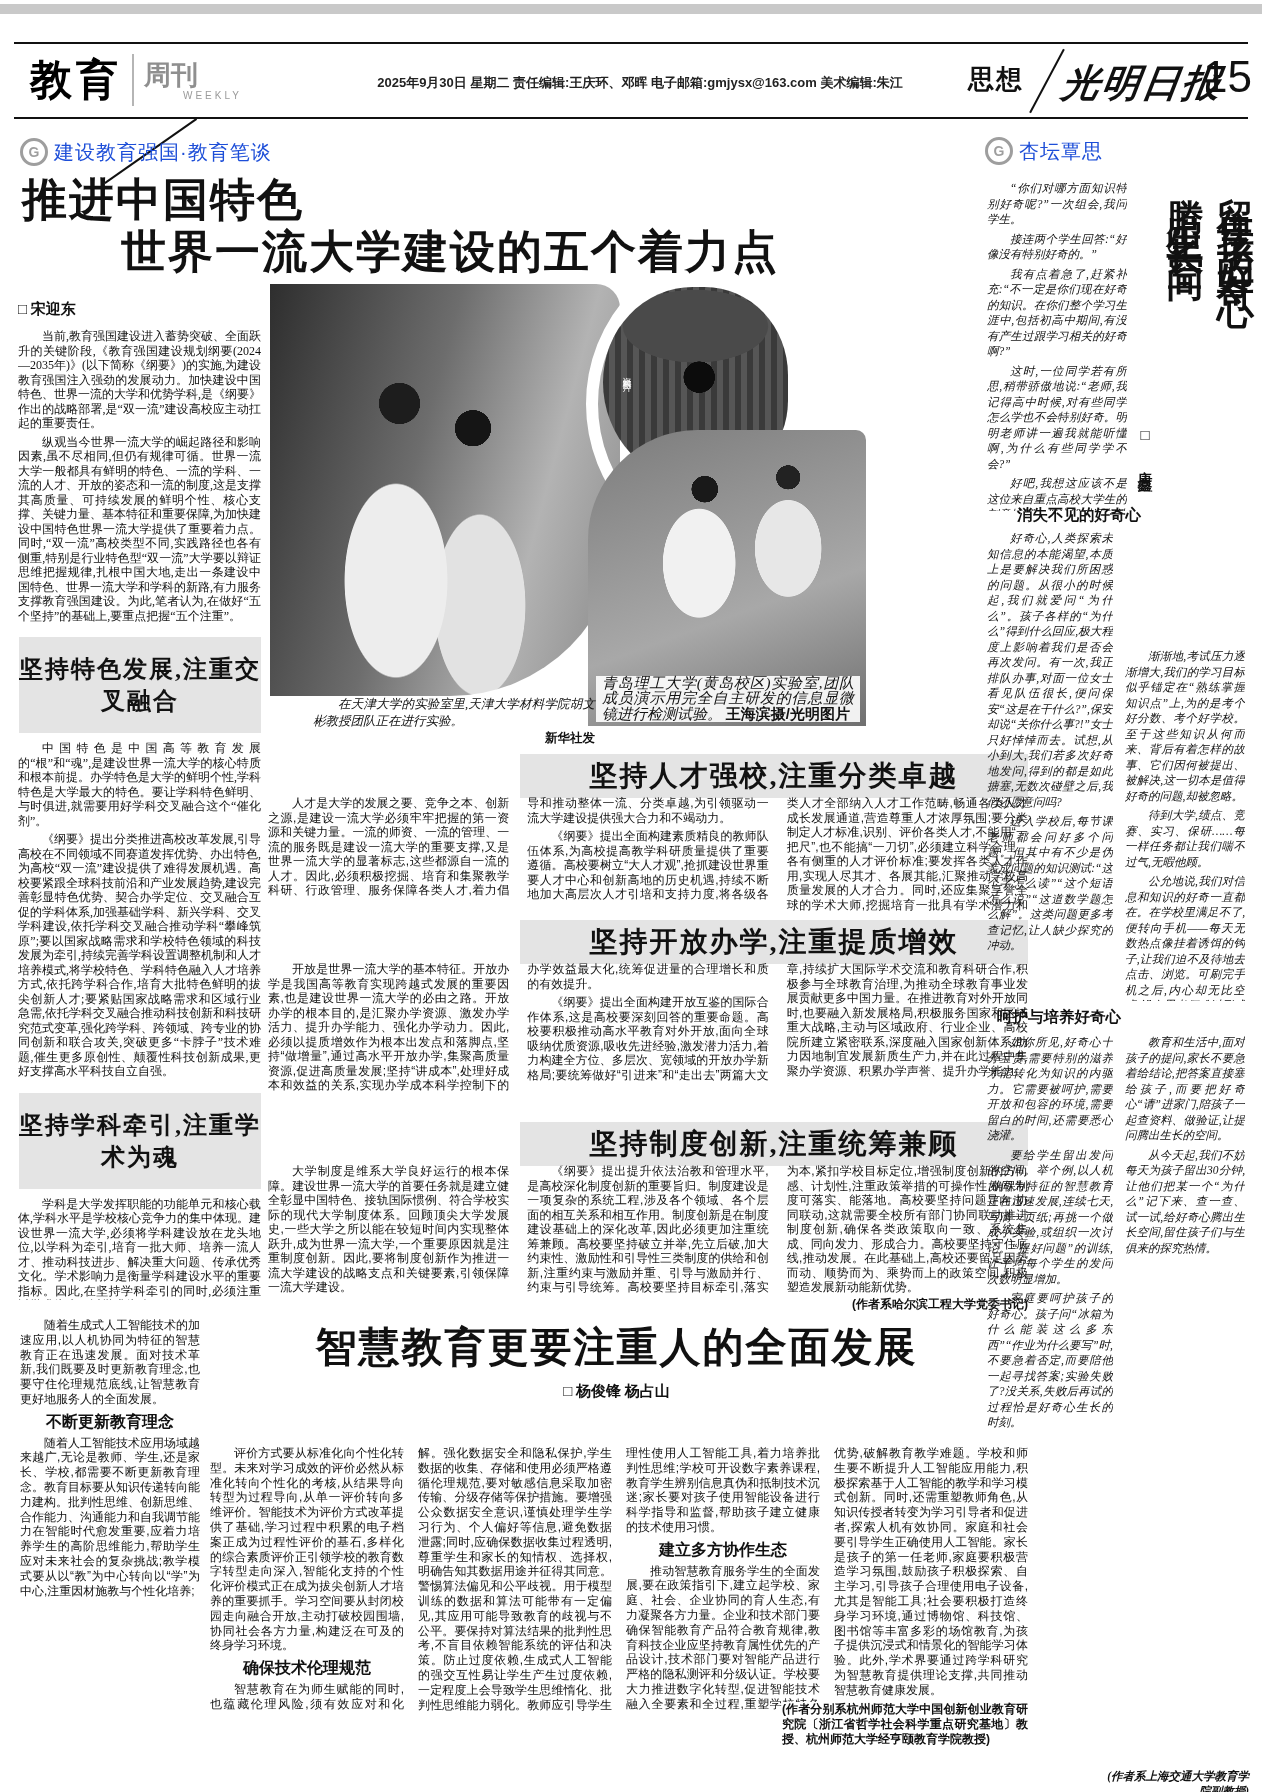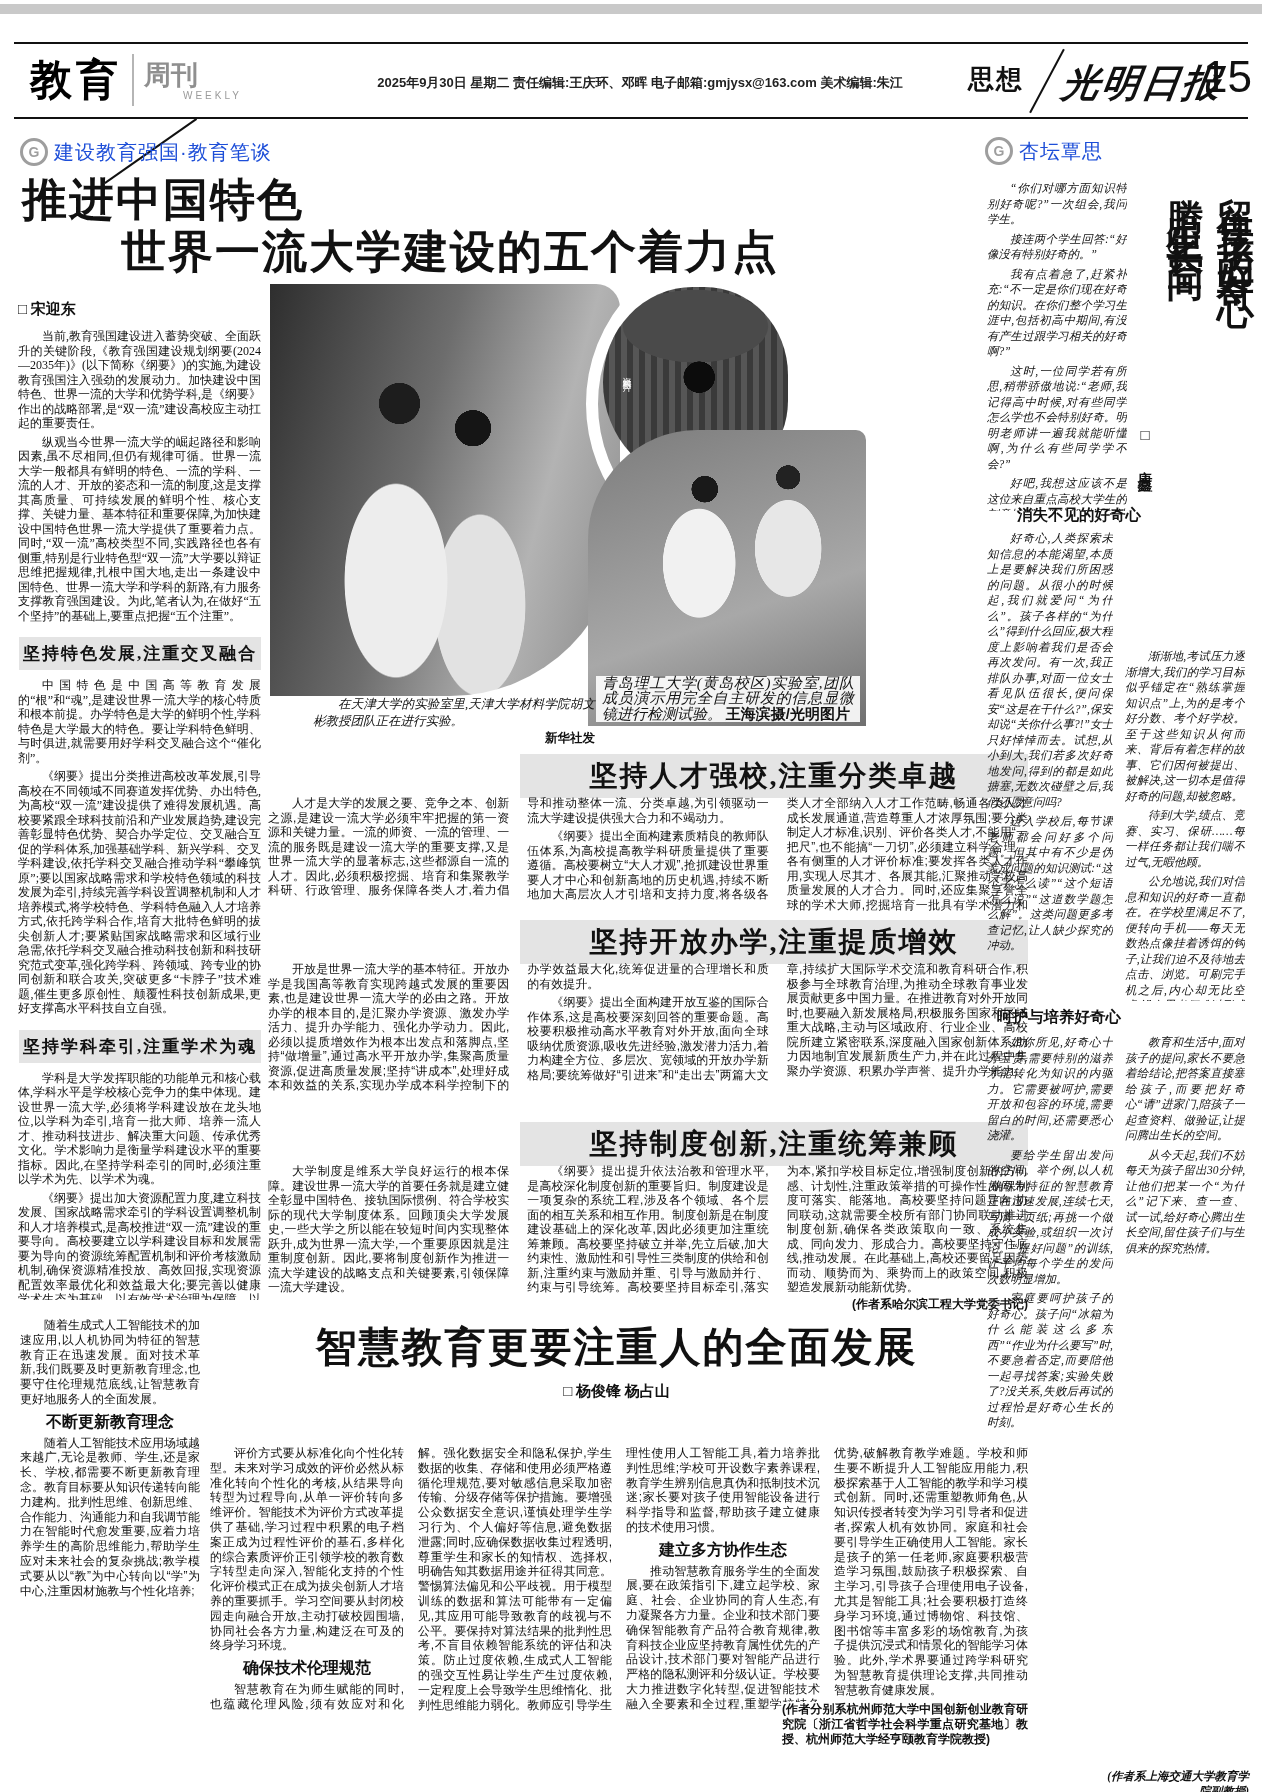--- a/index.html
+++ b/index.html
@@ -26,21 +26,21 @@
   .diag{width:2px;height:112px;background:#111;transform:rotate(55deg);transform-origin:top left;}
   
   .kicker{display:flex;align-items:center;gap:6px;}
   .gicon{width:22px;height:22px;border:3px solid #9e9e9e;border-radius:50%;color:#9e9e9e;font-weight:900;font-size:14px;line-height:22px;text-align:center;}
   .kicker-label{font-weight:400;font-size:20px;color:#1d4ed8;letter-spacing:1px;}
   
   .headline{font-weight:900;font-size:45px;letter-spacing:2px;line-height:1.1;}
   .byline{font-size:15px;font-weight:700;}
   .bodytxt{font-size:12px;line-height:14.5px;overflow:hidden;}
   .band{background:#e4e4e4;font-weight:900;text-align:center;letter-spacing:2px;}
-  .band.narrow{font-size:17px;padding:5px 0;margin:10px 0 8px 1px;}
+  .band.narrow{font-size:24px;padding:16px 0;margin:10px 0 8px 1px;}
   .band.wide{font-size:28px;padding:3px 0;}
   .cols3{column-count:3;column-gap:18px;}
   .cols4{column-count:4;column-gap:14px;margin-top:36px;}
   .attr{font-weight:700;text-indent:0;margin-top:12px;}
   
   #collage{left:268px;top:282px;width:600px;height:448px;overflow:hidden;}
   .ph{position:absolute;}
   #photoL{left:2px;top:2px;width:350px;height:412px;border-radius:0 24px 170px 0;
     background:
       radial-gradient(34px 34px at 37% 29%, #1d1d1d 0 60%, transparent 61%),

